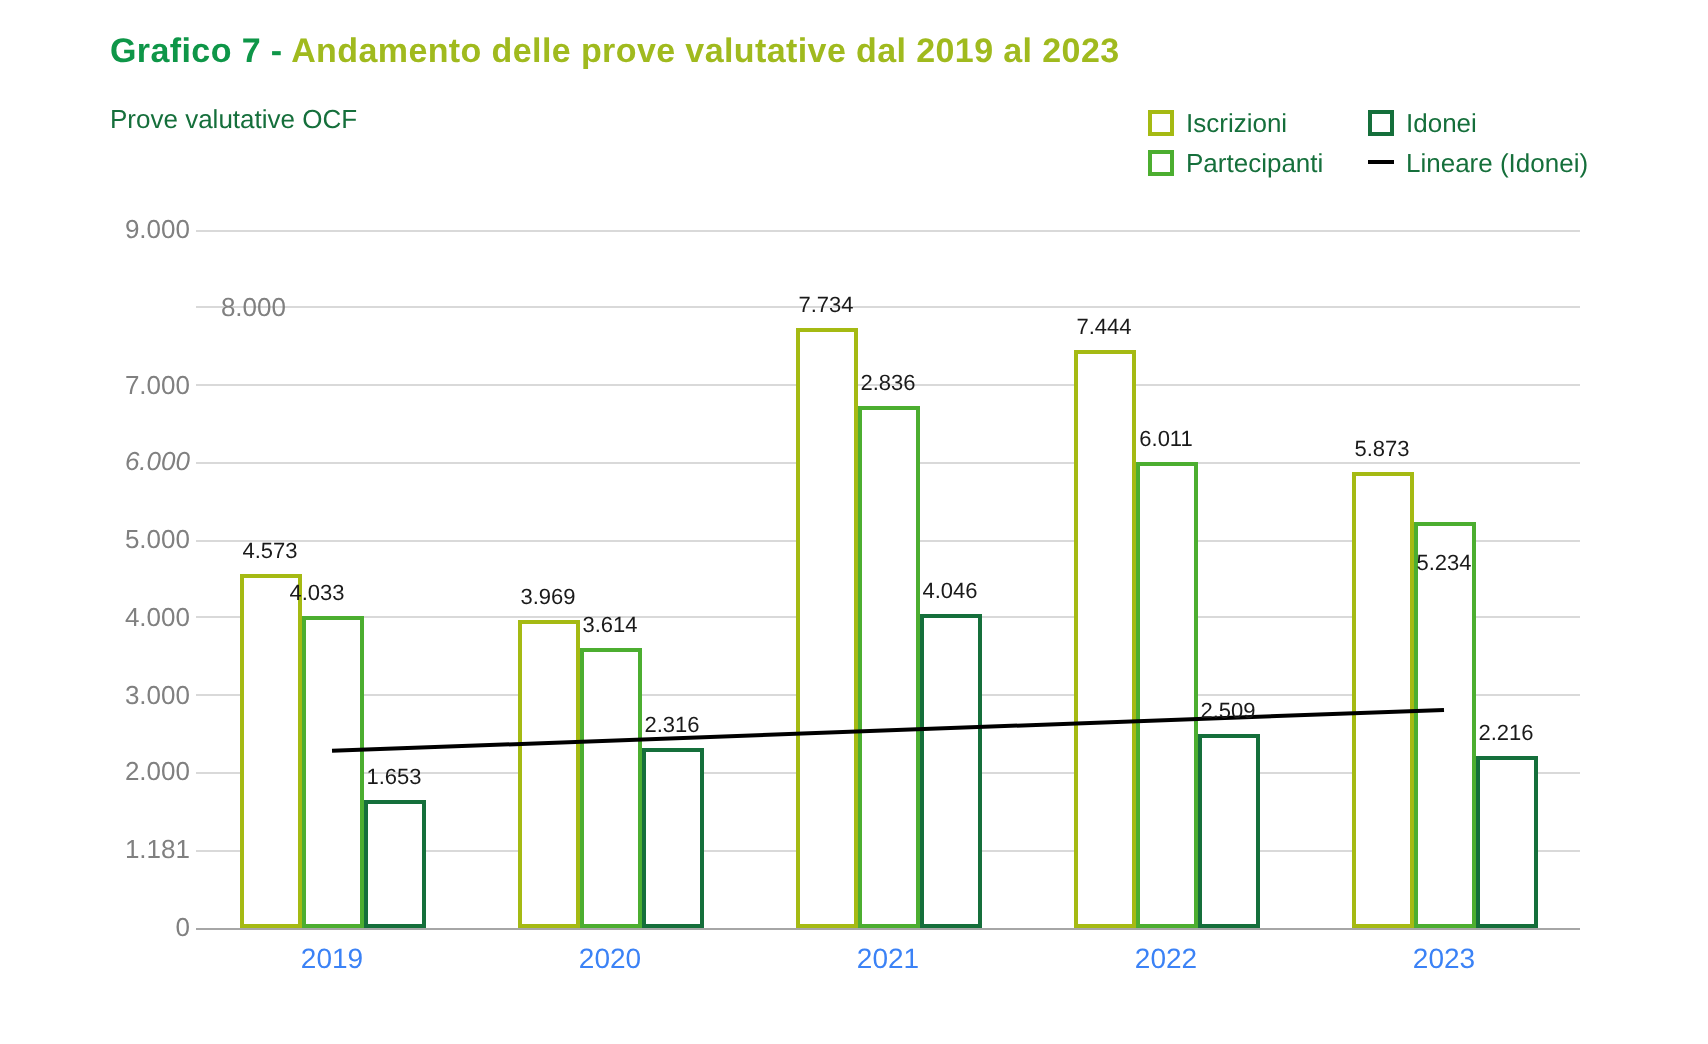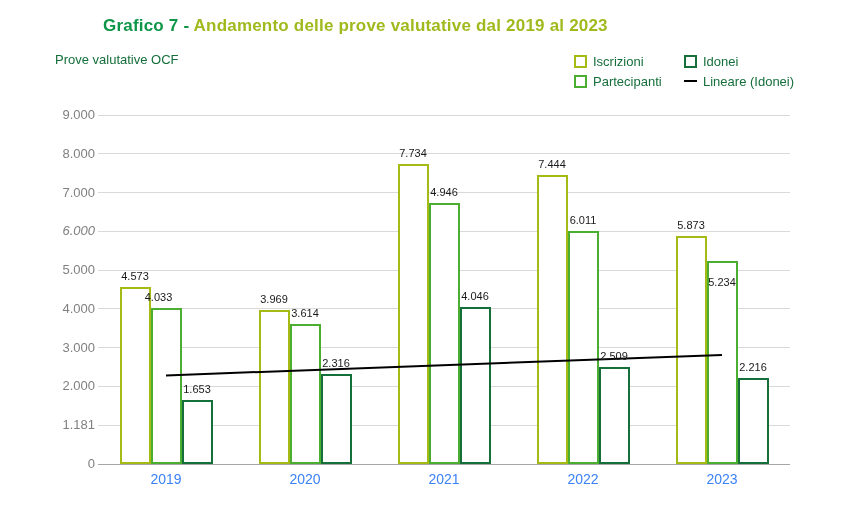--- a/index.html
+++ b/index.html
@@ -8,21 +8,20 @@
     width: 854px; height: 522px;
     background: #ffffff;
     font-family: "Liberation Sans", sans-serif;
     overflow: hidden;
   }
   
   #title {
     position: absolute; left: 55px; top: 16px;
     font-size: 17px; font-weight: bold; letter-spacing: 0.2px;
     white-space: nowrap;
-    margin-left: 48px;
   }
   #title .t-prefix { color: #0E9648; }
   #title .t-main   { color: #A0BA1E; }
   #subtitle {
     position: absolute; left: 55px; top: 52px;
     font-size: 13px; color: #156F3B;
   }
   
   #legend {
     position: absolute; left: 574px; top: 53px;
@@ -102,41 +101,41 @@
       <div class="ytick-label" style="top: 339.667px;">3.000</div>
       <div class="gridline" style="left: 98px; width: 692px; top: 308.389px;"></div>
       <div class="ytick-label" style="top: 300.889px;">4.000</div>
       <div class="gridline" style="left: 98px; width: 692px; top: 269.611px;"></div>
       <div class="ytick-label" style="top: 262.111px;">5.000</div>
       <div class="gridline" style="left: 98px; width: 692px; top: 230.833px;"></div>
       <div class="ytick-label" style="top: 223.333px; font-style: italic;">6.000</div>
       <div class="gridline" style="left: 98px; width: 692px; top: 192.056px;"></div>
       <div class="ytick-label" style="top: 184.556px;">7.000</div>
       <div class="gridline" style="left: 98px; width: 692px; top: 153.278px;"></div>
-      <div class="ytick-label" style="top: 145.778px;">8.000</div>
+      <div class="ytick-label" style="top: 145.778px; padding-left: 48px;">8.000</div>
       <div class="gridline" style="left: 98px; width: 692px; top: 114.5px;"></div>
       <div class="ytick-label" style="top: 107px;">9.000</div>
       <div class="bar" style="left: 119.5px; top: 286.669px; width: 31px; height: 177.331px; border-color: rgb(165, 186, 19); background: rgb(255, 255, 255);"></div>
       <div class="bar-value-label" style="left: 109.5px; top: 269.669px;">4.573</div>
       <div class="bar" style="left: 150.5px; top: 307.609px; width: 31px; height: 156.391px; border-color: rgb(76, 174, 48); background: rgb(255, 255, 255);"></div>
       <div class="bar-value-label" style="left: 133px; top: 290.609px;">4.033</div>
       <div class="bar" style="left: 181.5px; top: 399.9px; width: 31px; height: 64.0997px; border-color: rgb(21, 111, 59); background: rgb(255, 255, 255);"></div>
       <div class="bar-value-label" style="left: 171.5px; top: 382.9px;">1.653</div>
       <div class="xtick-label" style="left: 126px; top: 471px;">2019</div>
       <div class="bar" style="left: 258.5px; top: 310.091px; width: 31px; height: 153.909px; border-color: rgb(165, 186, 19); background: rgb(255, 255, 255);"></div>
       <div class="bar-value-label" style="left: 248.5px; top: 293.091px;">3.969</div>
       <div class="bar" style="left: 289.5px; top: 323.857px; width: 31px; height: 140.143px; border-color: rgb(76, 174, 48); background: rgb(255, 255, 255);"></div>
       <div class="bar-value-label" style="left: 279.5px; top: 306.857px;">3.614</div>
       <div class="bar" style="left: 320.5px; top: 374.191px; width: 31px; height: 89.8093px; border-color: rgb(21, 111, 59); background: rgb(255, 255, 255);"></div>
       <div class="bar-value-label" style="left: 310.5px; top: 357.191px;">2.316</div>
       <div class="xtick-label" style="left: 265px; top: 471px;">2020</div>
       <div class="bar" style="left: 397.5px; top: 164.093px; width: 31px; height: 299.907px; border-color: rgb(165, 186, 19); background: rgb(255, 255, 255);"></div>
       <div class="bar-value-label" style="left: 387.5px; top: 147.093px;">7.734</div>
       <div class="bar" style="left: 428.5px; top: 203.064px; width: 31px; height: 260.936px; border-color: rgb(76, 174, 48); background: rgb(255, 255, 255);"></div>
-      <div class="bar-value-label" style="left: 418.5px; top: 186.064px;">4.946</div>
+      <div class="bar-value-label" style="left: 418.5px; top: 186.064px;">2.836</div>
       <div class="bar" style="left: 459.5px; top: 307.105px; width: 31px; height: 156.895px; border-color: rgb(21, 111, 59); background: rgb(255, 255, 255);"></div>
       <div class="bar-value-label" style="left: 449.5px; top: 290.105px;">4.046</div>
       <div class="xtick-label" style="left: 404px; top: 471px;">2021</div>
       <div class="bar" style="left: 536.5px; top: 175.338px; width: 31px; height: 288.662px; border-color: rgb(165, 186, 19); background: rgb(255, 255, 255);"></div>
       <div class="bar-value-label" style="left: 526.5px; top: 158.338px;">7.444</div>
       <div class="bar" style="left: 567.5px; top: 230.907px; width: 31px; height: 233.093px; border-color: rgb(76, 174, 48); background: rgb(255, 255, 255);"></div>
       <div class="bar-value-label" style="left: 557.5px; top: 213.907px;">6.011</div>
       <div class="bar" style="left: 598.5px; top: 366.707px; width: 31px; height: 97.2934px; border-color: rgb(21, 111, 59); background: rgb(255, 255, 255);"></div>
       <div class="bar-value-label" style="left: 588.5px; top: 349.707px;">2.509</div>
       <div class="xtick-label" style="left: 543px; top: 471px;">2022</div>

